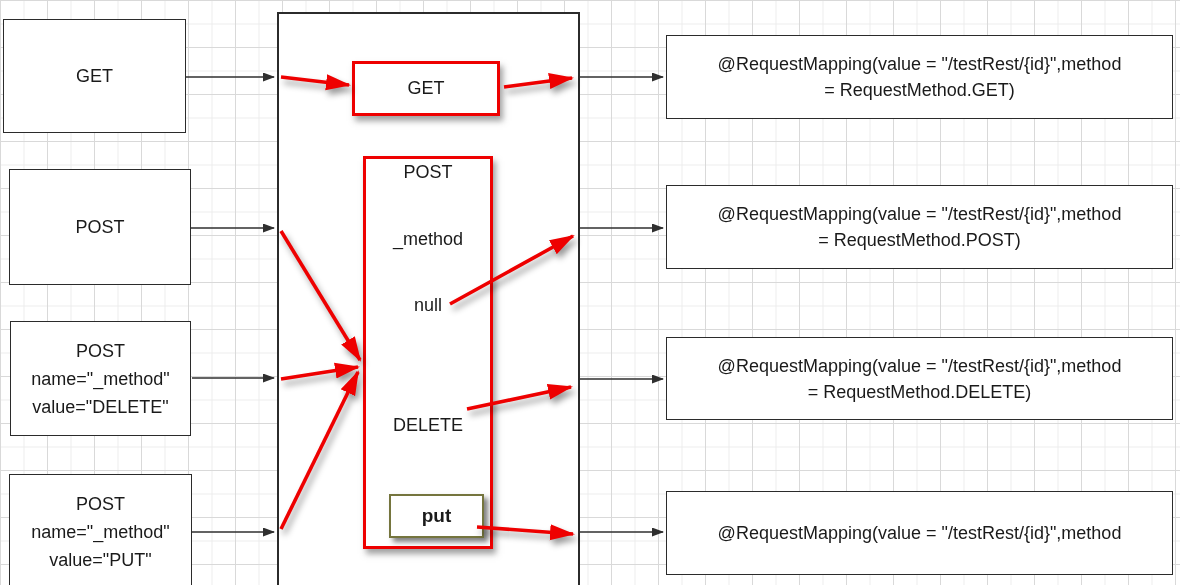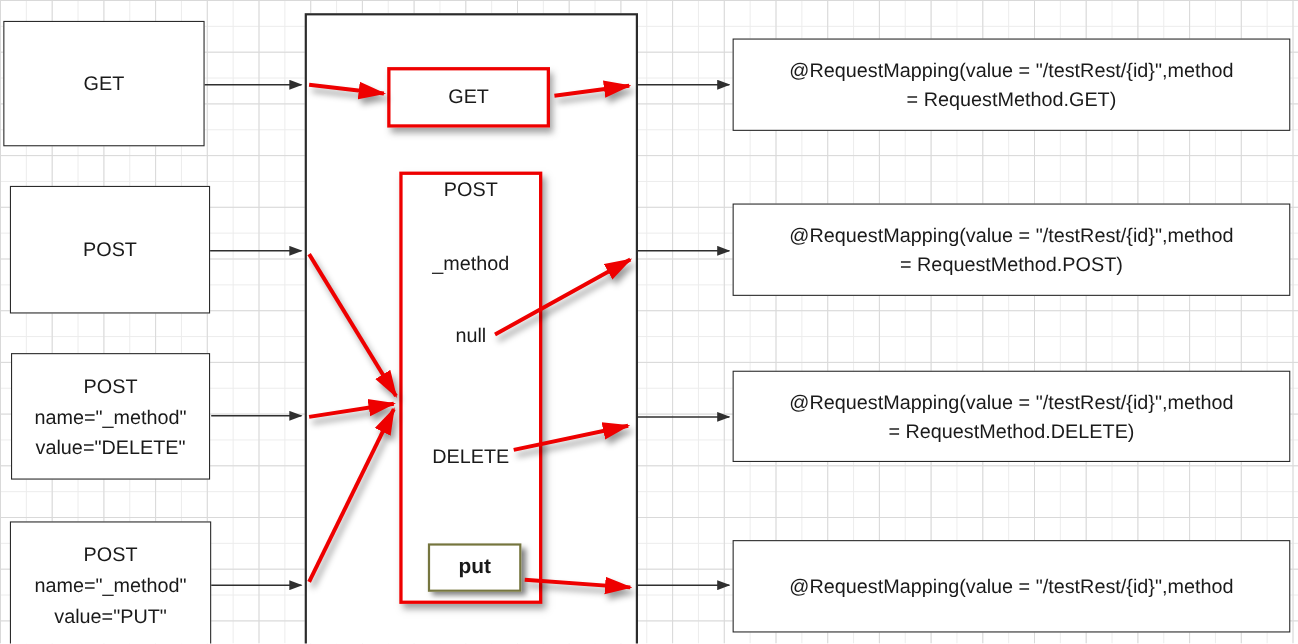--- a/index.html
+++ b/index.html
@@ -36,21 +36,21 @@
   }
   #red-get-box {
     display: flex; align-items: center; justify-content: center;
     font-size: 18px; background: #fff;
   }
   .midlabel {
     position: absolute; left: 363px; width: 130px;
     text-align: center; font-size: 18px; line-height: 22px;
   }
   #put-box {
-    position: absolute; left: 389px; top: 494px; width: 85px; height: 44px;
+    position: absolute; left: 389px; top: 494px; width: 95px; height: 44px;
     background: #fff;
     border: 2px solid #75753e;
     box-shadow: 4px 4px 5px rgba(0,0,0,.5);
     display: flex; align-items: center; justify-content: center;
     font-weight: bold; font-size: 19px;
   }
   .rnode { font-size: 18px; line-height: 26px; }
   #wires {
     position: absolute; left: 0; top: 0;
     width: 1180px; height: 585px;
@@ -87,21 +87,21 @@
 
   <div class="redbox" id="red-get-box" style="left:352px; top:61px; width:148px; height:55px;">
     <div>GET</div>
   </div>
 
   <div class="redbox" style="left:363px; top:156px; width:130px; height:393px;"></div>
 
   <div class="midlabel" style="top:161px;">POST</div>
   <div class="midlabel" style="top:228px;">_method</div>
   <div class="midlabel" style="top:278px;margin-top:16px;">null</div>
-  <div class="midlabel" style="top:404px;">DELETE</div>
+  <div class="midlabel" style="top:414px;">DELETE</div>
 
   <div id="put-box">
     <div>put</div>
   </div>
 
   <div class="box rnode" style="left:666px; top:35px; width:507px; height:84px;">
     <div>@RequestMapping(value = "/testRest/{id}",method</div>
     <div>= RequestMethod.GET)</div>
   </div>
 

